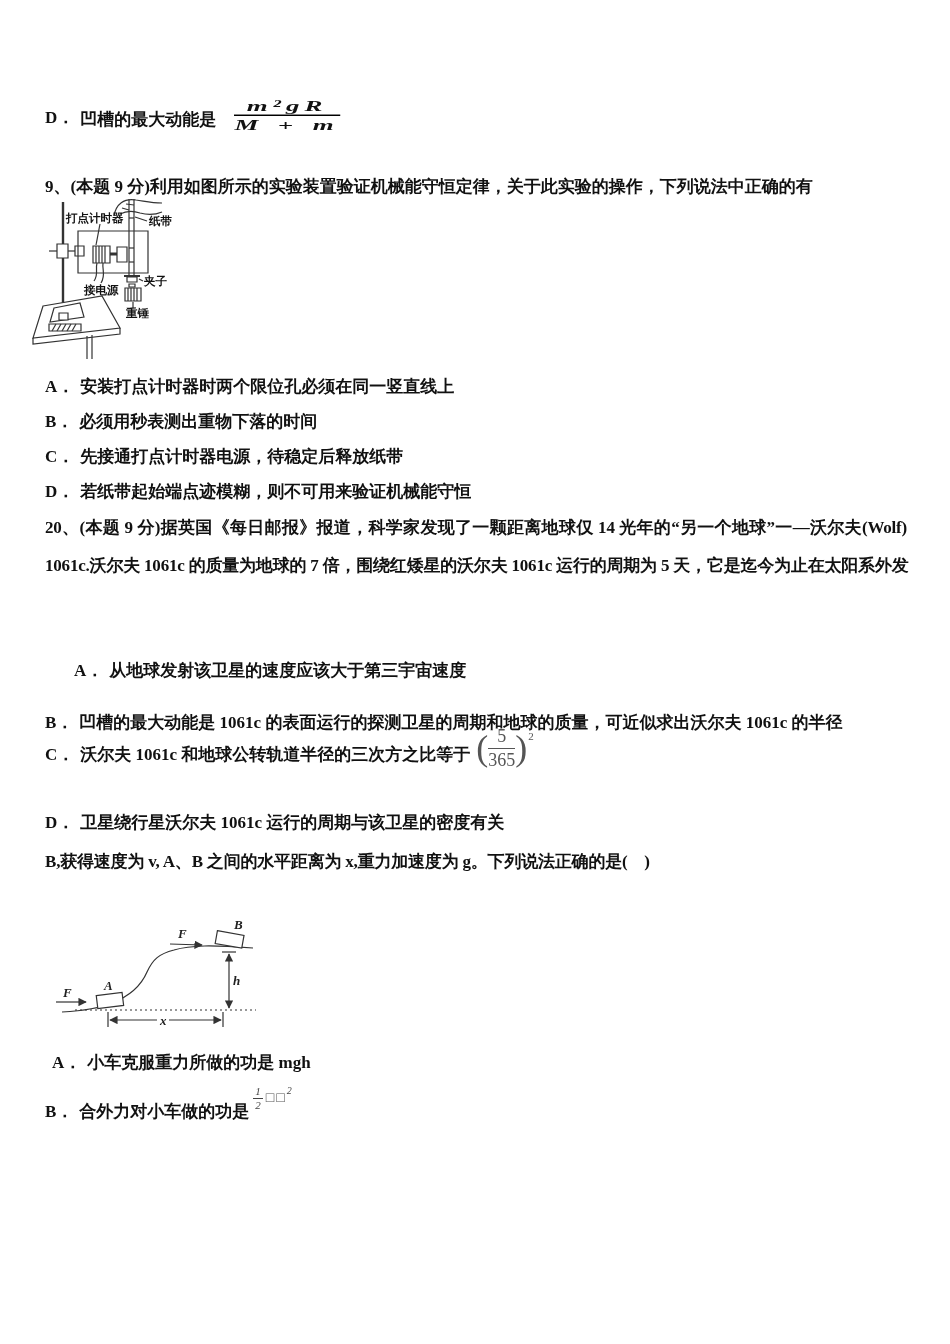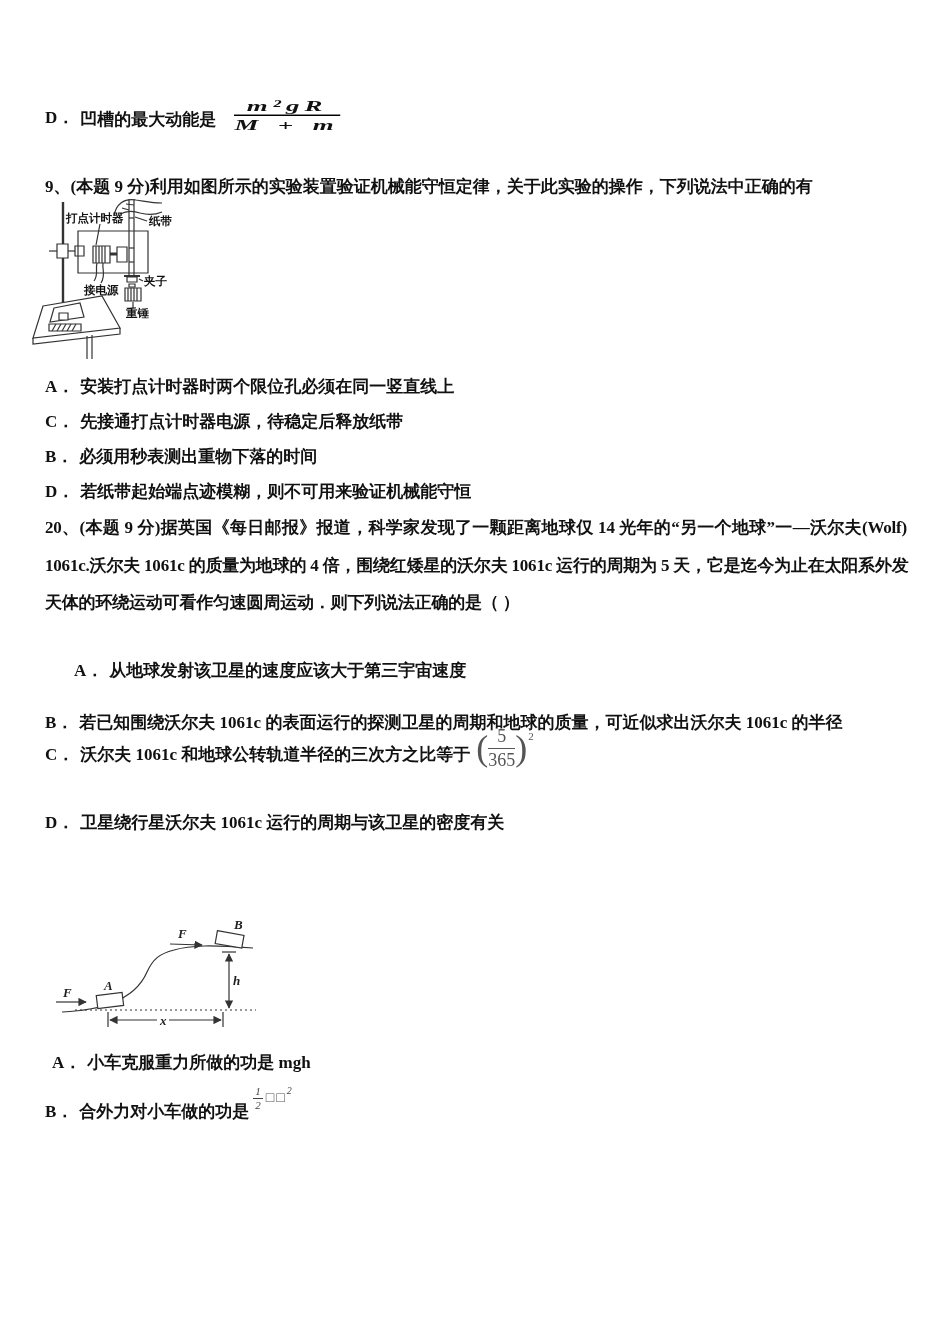--- a/index.html
+++ b/index.html
@@ -144,60 +144,60 @@
   <text x="54" y="98" class="fig-label" stroke="none">接电源</text>
   <text x="114" y="89" class="fig-label" stroke="none">夹子</text>
   <text x="96" y="121" class="fig-label" stroke="none">重锤</text>
 </svg>
 
 <div class="abs" style="top:377px;">
   <div class="opt">
     <span class="opt-label">A．</span><span>安装打点计时器时两个限位孔必须在同一竖直线上</span>
   </div>
   <div class="opt">
+    <span class="opt-label">B．</span><span>必须用秒表测出重物下落的时间</span>
+  </div>
+  <div class="opt">
     <span class="opt-label">C．</span><span>先接通打点计时器电源，待稳定后释放纸带</span>
-  </div>
-  <div class="opt">
-    <span class="opt-label">B．</span><span>必须用秒表测出重物下落的时间</span>
   </div>
   <div class="opt">
     <span class="opt-label">D．</span><span>若纸带起始端点迹模糊，则不可用来验证机械能守恒</span>
   </div>
 </div>
 
 <div class="abs" style="top:509px;">
   <div class="stem-line">20、(本题 9 分)据英国《每日邮报》报道，科学家发现了一颗距离地球仅 14 光年的“另一个地球”一—沃尔夫(Wolf)</div>
-  <div class="stem-line">1061c.沃尔夫 1061c 的质量为地球的 4 倍，围绕红矮星的沃尔夫 1061c 运行的周期为 5 天，它是迄今为止在太阳系外发</div>
-  <div class="stem-line last">天体的环绕运动可看作匀速圆周运动．则下列说法正确的是（ ）</div>
+  <div class="stem-line">1061c.沃尔夫 1061c 的质量为地球的 7 倍，围绕红矮星的沃尔夫 1061c 运行的周期为 5 天，它是迄今为止在太阳系外发</div>
 </div>
 
 <div class="abs opt" style="top:661px;margin-left:29px;">
   <span class="opt-label">A．</span><span>从地球发射该卫星的速度应该大于第三宇宙速度</span>
 </div>
 <div class="abs opt" style="top:697px;">
-  <span class="opt-label">B．</span><span>若已知围绕沃尔夫 1061c 的表面运行的探测卫星的周期和地球的质量，可近似求出沃尔夫 1061c 的半径</span>
+  <span class="opt-label">B．</span><span>凹槽的最大动能是 1061c 的表面运行的探测卫星的周期和地球的质量，可近似求出沃尔夫 1061c 的半径</span>
 </div>
 <div class="abs flex-end-row" style="top:726px;">
   <span class="opt-label txt">C．</span>
   <span class="txt">沃尔夫 1061c 和地球公转轨道半径的三次方之比等于</span>
   <span class="cformula">
     <span class="paren">(</span>
     <span class="cfrac">
       <span class="n">5</span>
       <span class="d">365</span>
     </span>
     <span class="paren">)</span>
     <sup>2</sup>
   </span>
 </div>
 <div class="abs opt" style="top:813px;">
   <span class="opt-label">D．</span><span>卫星绕行星沃尔夫 1061c 运行的周期与该卫星的密度有关</span>
 </div>
 
 <div class="abs" style="top:843px;">
+  <div class="stem-line last">B,获得速度为 v, A、B 之间的水平距离为 x,重力加速度为 g。下列说法正确的是(　)</div>
 </div>
 
 <svg class="fig" style="left:40px;top:916px;" width="250" height="120" viewBox="0 0 250 120" fill="none" stroke="#333" stroke-width="1.2">
   <defs>
     <marker id="arr" viewBox="0 0 10 10" refX="9" refY="5" markerWidth="7" markerHeight="7" orient="auto-start-reverse">
       <path d="M0,0 L10,5 L0,10 z" fill="#333" stroke="none"></path>
     </marker>
   </defs>
 
   <line x1="35" y1="94" x2="216" y2="94" stroke-dasharray="2,3"></line>

